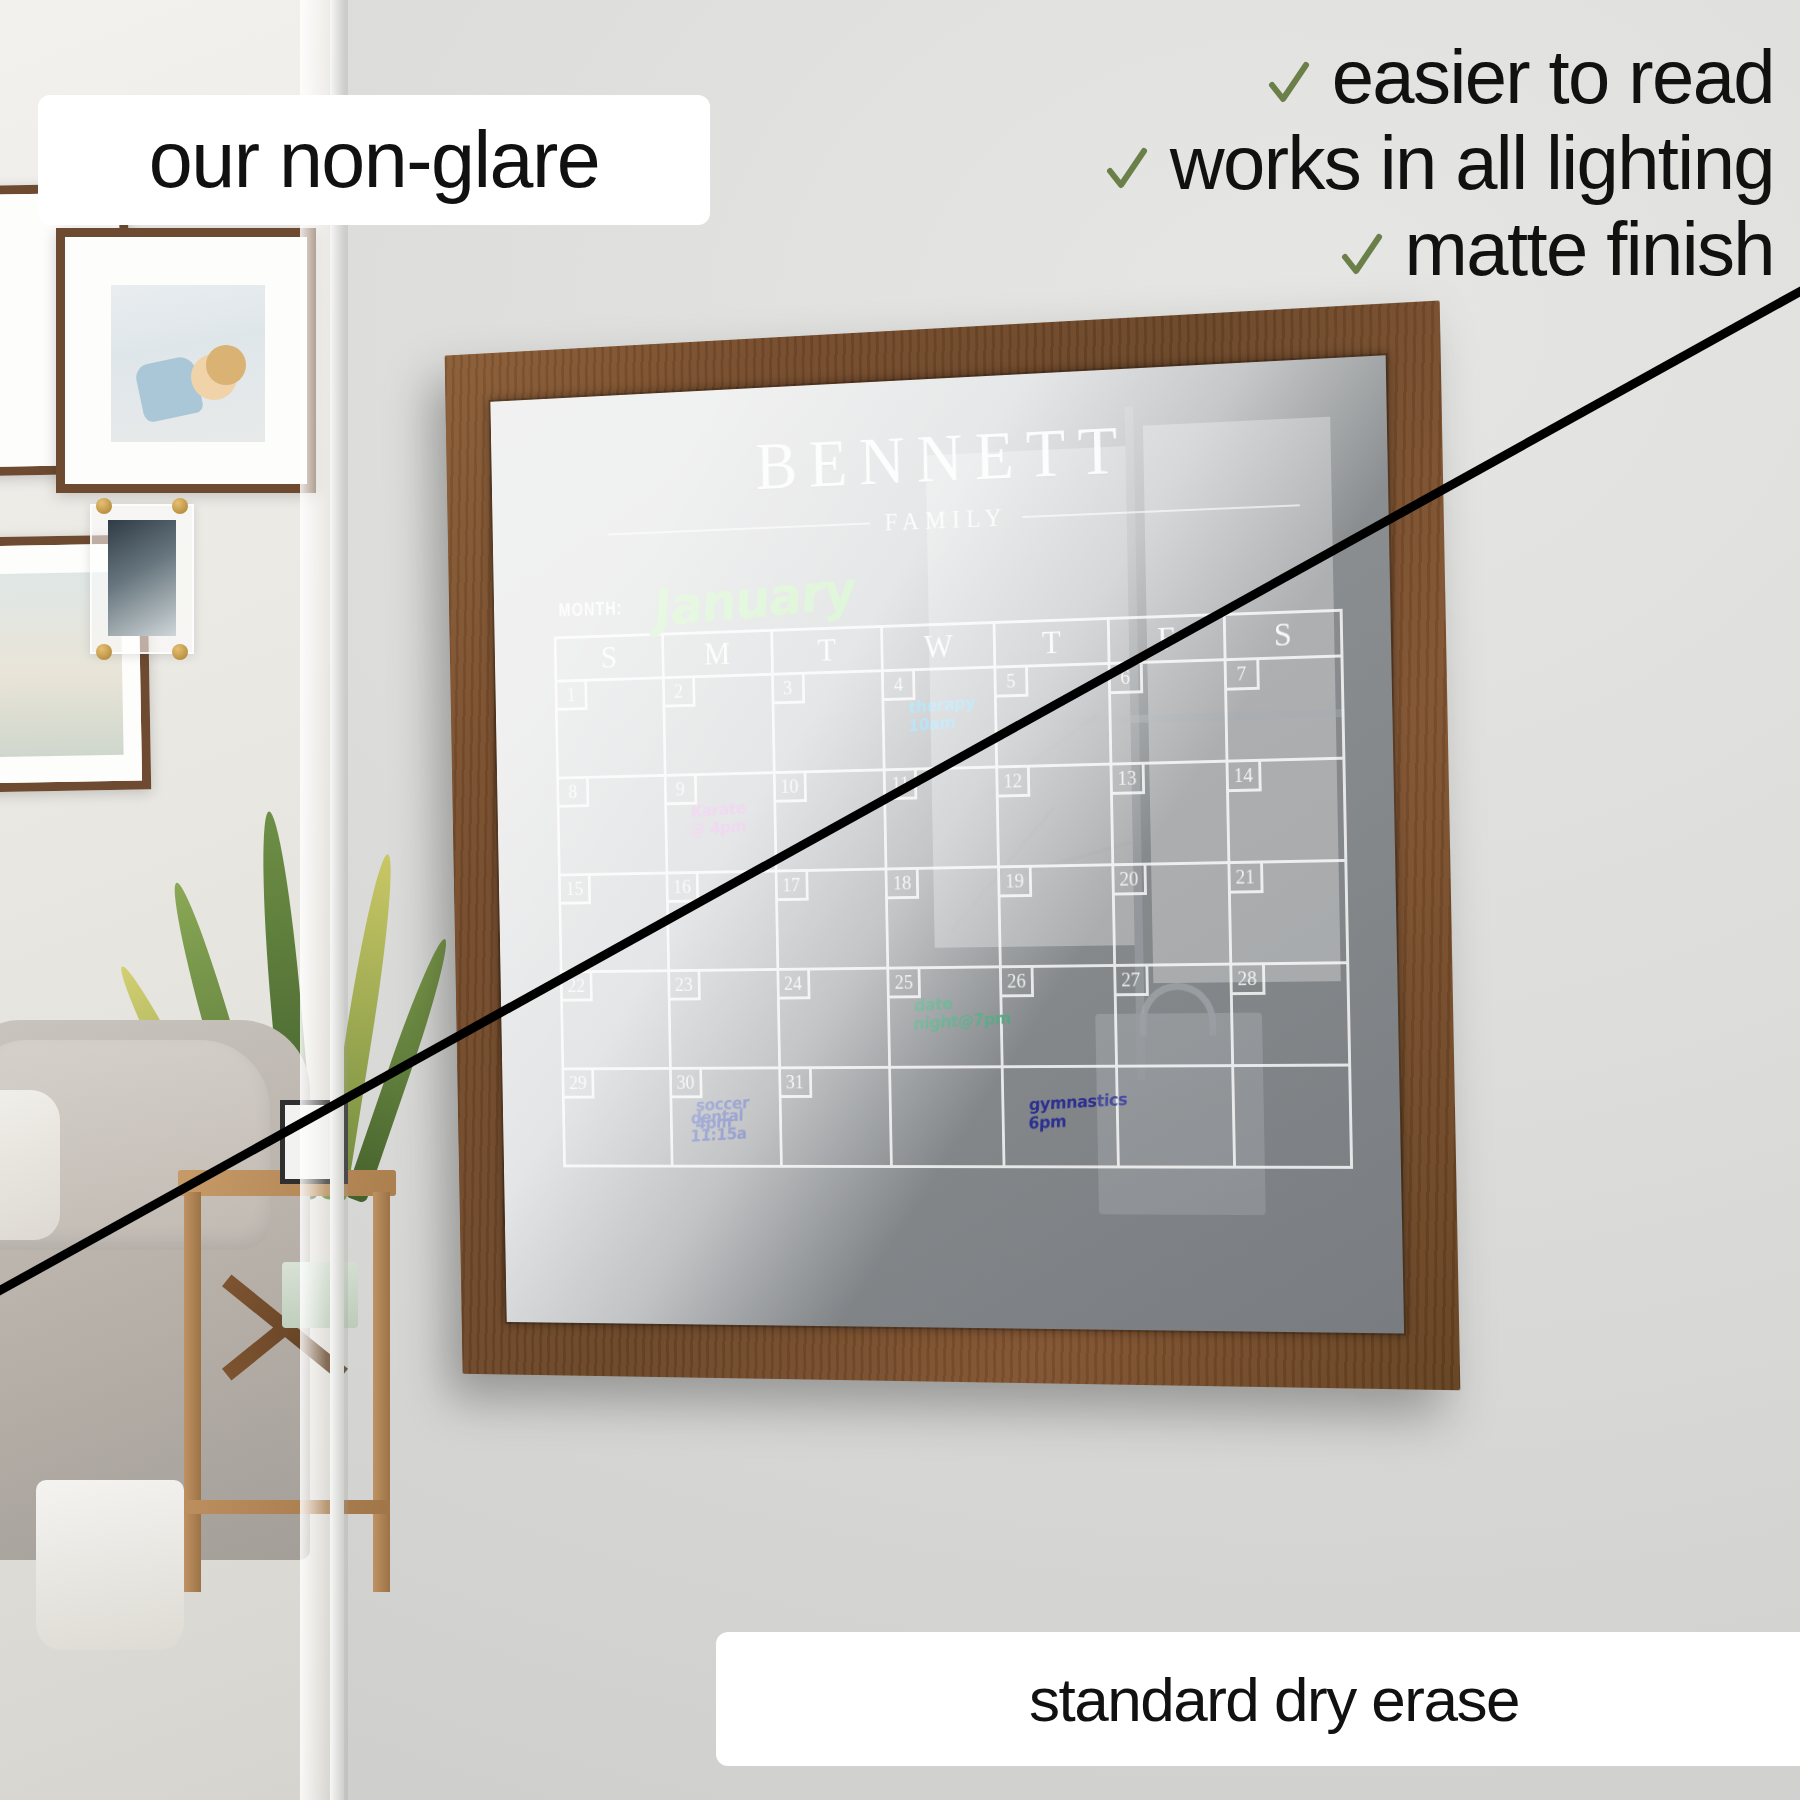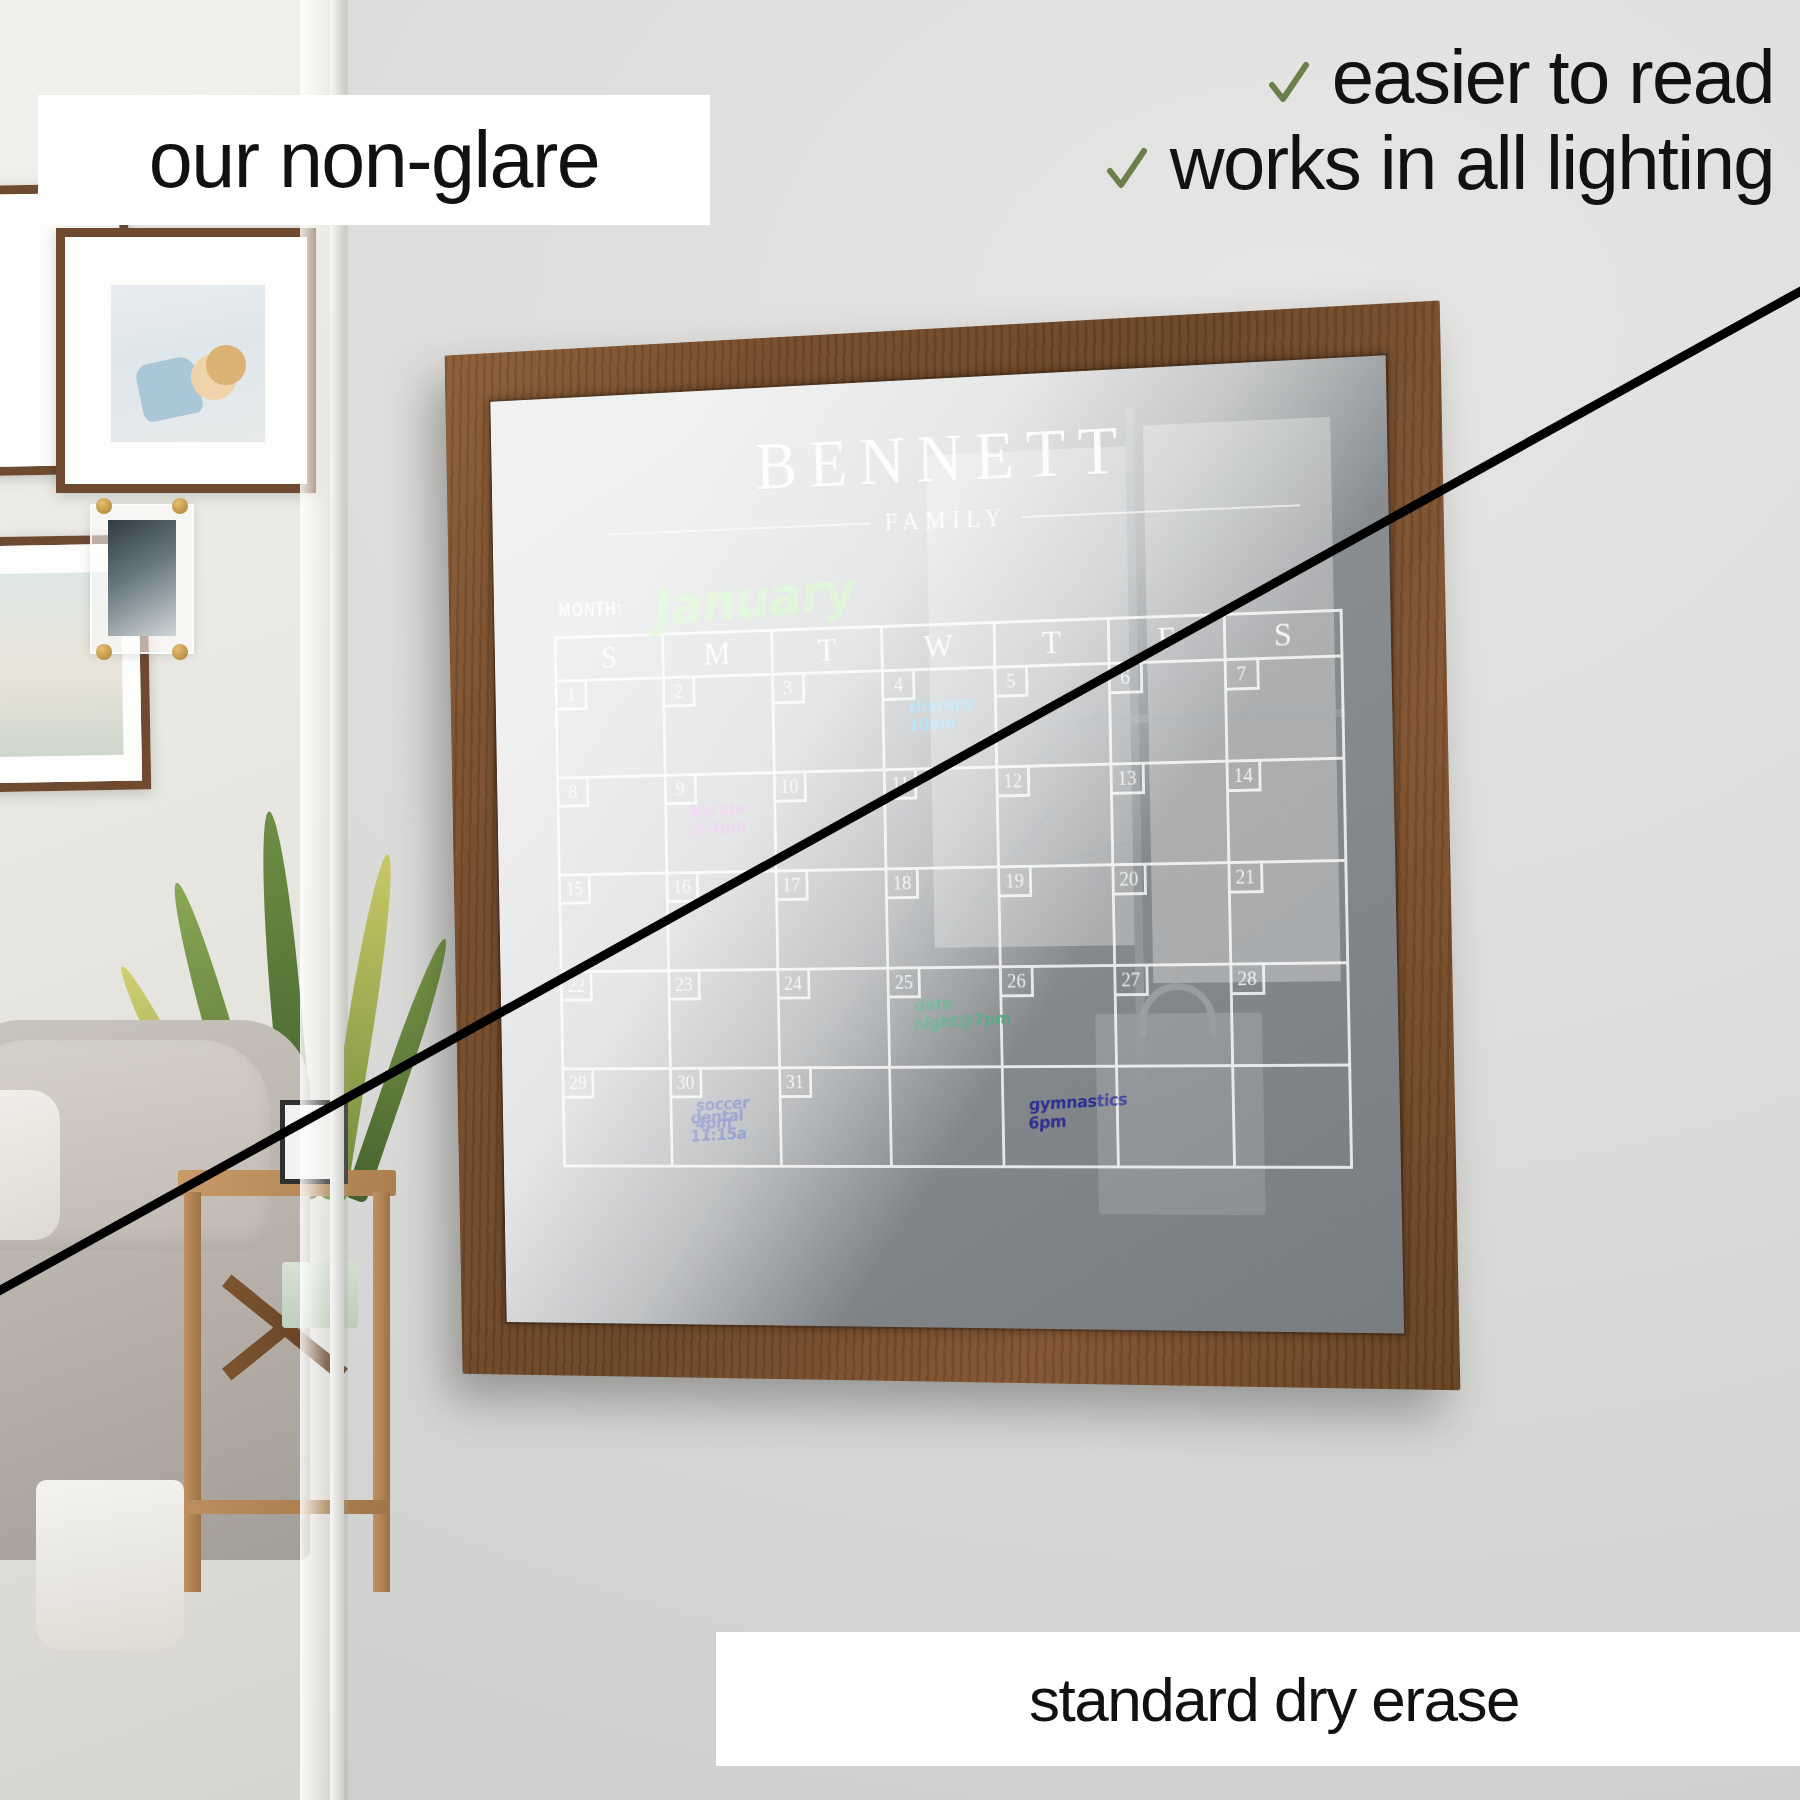--- a/index.html
+++ b/index.html
@@ -212,20 +212,21 @@
     font-size:17px; line-height:1.12;
     transform:rotate(-3deg) skewX(-6deg); letter-spacing:-.4px;
   }
 
   
   .banner {
     position:absolute; background:#ffffff;
     display:flex; align-items:center; justify-content:center;
     color:#111; font-family:"Liberation Sans", sans-serif;
     letter-spacing:-1.5px;
+    border-radius:12px;
   }
   #banner-top  { left:38px;  top:95px;   width:672px; height:130px; font-size:79px; }
   #banner-bot  { left:716px; top:1632px; width:1116px; height:134px; font-size:62px; }
 
   #bullets {
     position:absolute; right:26px; top:36px; width:1060px;
     display:flex; flex-direction:column; align-items:flex-end; gap:4px;
   }
   .bullet { display:flex; align-items:baseline; gap:22px; }
   .bullet .tick { width:42px; height:48px; flex:none; position:relative; }
@@ -484,13 +485,21 @@
       <span class="txt">easier to read</span>
     </div>
     <div class="bullet">
       <span class="tick">
         <svg width="42" height="46" viewBox="0 0 42 46">
           <path d="M4 24 L15 38 L38 4" fill="none" stroke="#6b8049" stroke-width="6" stroke-linecap="round" stroke-linejoin="round"></path>
         </svg>
       </span>
       <span class="txt">works in all lighting</span>
     </div>
+    <div class="bullet">
+      <span class="tick">
+        <svg width="42" height="46" viewBox="0 0 42 46">
+          <path d="M4 24 L15 38 L38 4" fill="none" stroke="#6b8049" stroke-width="6" stroke-linecap="round" stroke-linejoin="round"></path>
+        </svg>
+      </span>
+      <span class="txt">matte finish</span>
+    </div>
   </div>
 
 </body></html>

